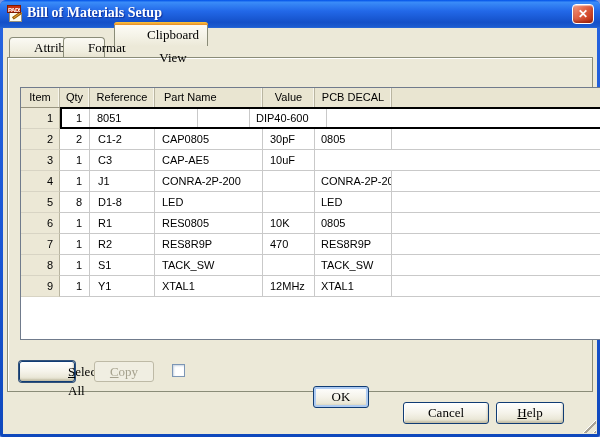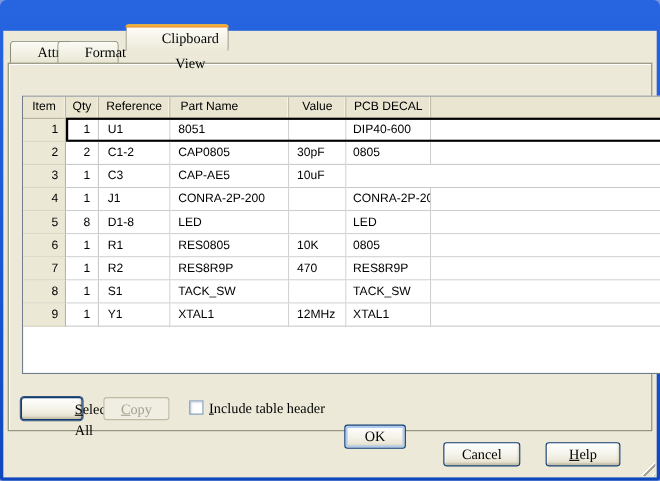--- a/index.html
+++ b/index.html
@@ -54,21 +54,21 @@
   .tab.active{
     top:22px;height:24px;line-height:23px;z-index:3;
     background:linear-gradient(180deg,#FEFDF9 0%,#F4F2E6 60%,#ECE9D8 100%);
     border-color:#8A8C78;
   }
   .tab.active::before{
     content:"";position:absolute;left:-1px;right:-1px;top:-1px;height:3px;
     background:linear-gradient(180deg,#FFC73C,#E68B2C);border-radius:4px 4px 0 0;
   }
   .tab-attributes{left:9px;width:57px;}
-  .tab-format{left:52px;width:56px;text-align:center;}
+  .tab-format{left:63px;width:42px;text-align:center;}
   .tab-clipboard{left:114px;width:94px;}
   
   .tab-panel{
     position:absolute;left:7px;top:57px;width:586px;height:335px;
     background:#ECE9D8;border:1px solid #8A8C78;
     box-shadow:inset 1px 1px 0 #FFFFFF;z-index:1;
   }
   
   .grid{
     position:absolute;left:20px;top:87px;width:596px;height:253px;
@@ -110,21 +110,21 @@
     background:linear-gradient(180deg,#FFFFFF 0%,#F5F3EA 50%,#E9E6D5 85%,#DBD7C2 100%);
     box-shadow:inset -1px -2px 2px rgba(150,140,110,.35), inset 1px 1px 0 rgba(255,255,255,.9);
     cursor:default;z-index:2;
   }
   .btn-selectall{left:19px;top:361px;width:56px;box-shadow:0 0 0 1px #33527A, inset -1px -2px 2px rgba(150,140,110,.35);padding-left:48px;}
   .btn-copy{
     left:94px;top:361px;width:60px;
     border-color:#BEBAA6;color:#A5A18D;background:#F0EEE2;box-shadow:none;
   }
   .btn-ok{left:313px;top:386px;width:56px;height:22px;box-shadow:inset 0 0 0 2px #AECBF2, inset -1px -2px 2px rgba(150,140,110,.3);}
-  .btn-cancel{left:403px;top:402px;width:70px;height:22px;}
+  .btn-cancel{left:403px;top:402px;width:86px;height:22px;}
   .btn-help{left:496px;top:402px;width:68px;height:22px;}
   
   .checkbox{
     position:absolute;left:172px;top:364px;width:13px;height:13px;
     background:#fff;border:1px solid #7C96B5;box-shadow:inset 1px 1px 2px #C8D4E2;z-index:2;
   }
   .checkbox-label{
     position:absolute;left:190px;top:363px;
     font-family:"Liberation Serif",serif;font-size:13px;color:#000;z-index:2;white-space:nowrap;
   }
@@ -135,20 +135,29 @@
       linear-gradient(135deg,transparent 0 50%, transparent 50%),
       repeating-linear-gradient(135deg,transparent 0 3px,#FFFFFF 3px 4px,#A8A396 4px 6px,transparent 6px 7px);
     clip-path:polygon(100% 0,100% 100%,0 100%);
   }
 </style>
 </head>
 <body>
 
 <div class="dialog">
 
+  <div class="titlebar">
+    <div class="pads-icon">
+      <div class="pads-sheet"></div>
+      <div class="pads-pencil"></div>
+      <div class="pads-badge">PADS</div>
+    </div>
+    <div class="title-text">Bill of Materials Setup</div>
+    <div class="close-btn">✕</div>
+  </div>
 
   <div class="client"></div>
 
   <div class="tab inactive tab-attributes">Attributes</div>
   <div class="tab inactive tab-format">Format</div>
   <div class="tab active tab-clipboard">Clipboard View</div>
 
   <div class="tab-panel"></div>
 
   <div class="grid">
@@ -158,21 +167,20 @@
       <div class="hcell h-center w-ref">Reference</div>
       <div class="hcell h-left  w-part">Part Name</div>
       <div class="hcell h-center w-val">Value</div>
       <div class="hcell h-center w-pcb">PCB DECAL</div>
       <div class="hcell h-center w-fill"></div>
     </div>
     <div>
         <div class="trow selected">
       <div class="cell c-item">1</div>
       <div class="cell c-qty">1</div>
-      <div class="cell c-ref">U1</div>
       <div class="cell c-part">8051</div>
       <div class="cell c-val"></div>
       <div class="cell c-pcb">DIP40-600</div>
       <div class="cell c-fill"></div>
     </div>
         <div class="trow">
       <div class="cell c-item">2</div>
       <div class="cell c-qty">2</div>
       <div class="cell c-ref">C1-2</div>
       <div class="cell c-part">CAP0805</div>
@@ -241,20 +249,19 @@
       <div class="cell c-val">12MHz</div>
       <div class="cell c-pcb">XTAL1</div>
       <div class="cell c-fill"></div>
     </div>
       </div>
   </div>
 
   <div class="btn btn-selectall"><u>S</u>elect All</div>
   <div class="btn btn-copy"><u>C</u>opy</div>
   <div class="checkbox"></div>
-  <div class="checkbox-label"><u>I</u>nclude table header</div>
 
   <div class="btn btn-ok">OK</div>
   <div class="btn btn-cancel">Cancel</div>
   <div class="btn btn-help"><u>H</u>elp</div>
 
   <div class="grip"></div>
 </div>
 
 </body></html>

